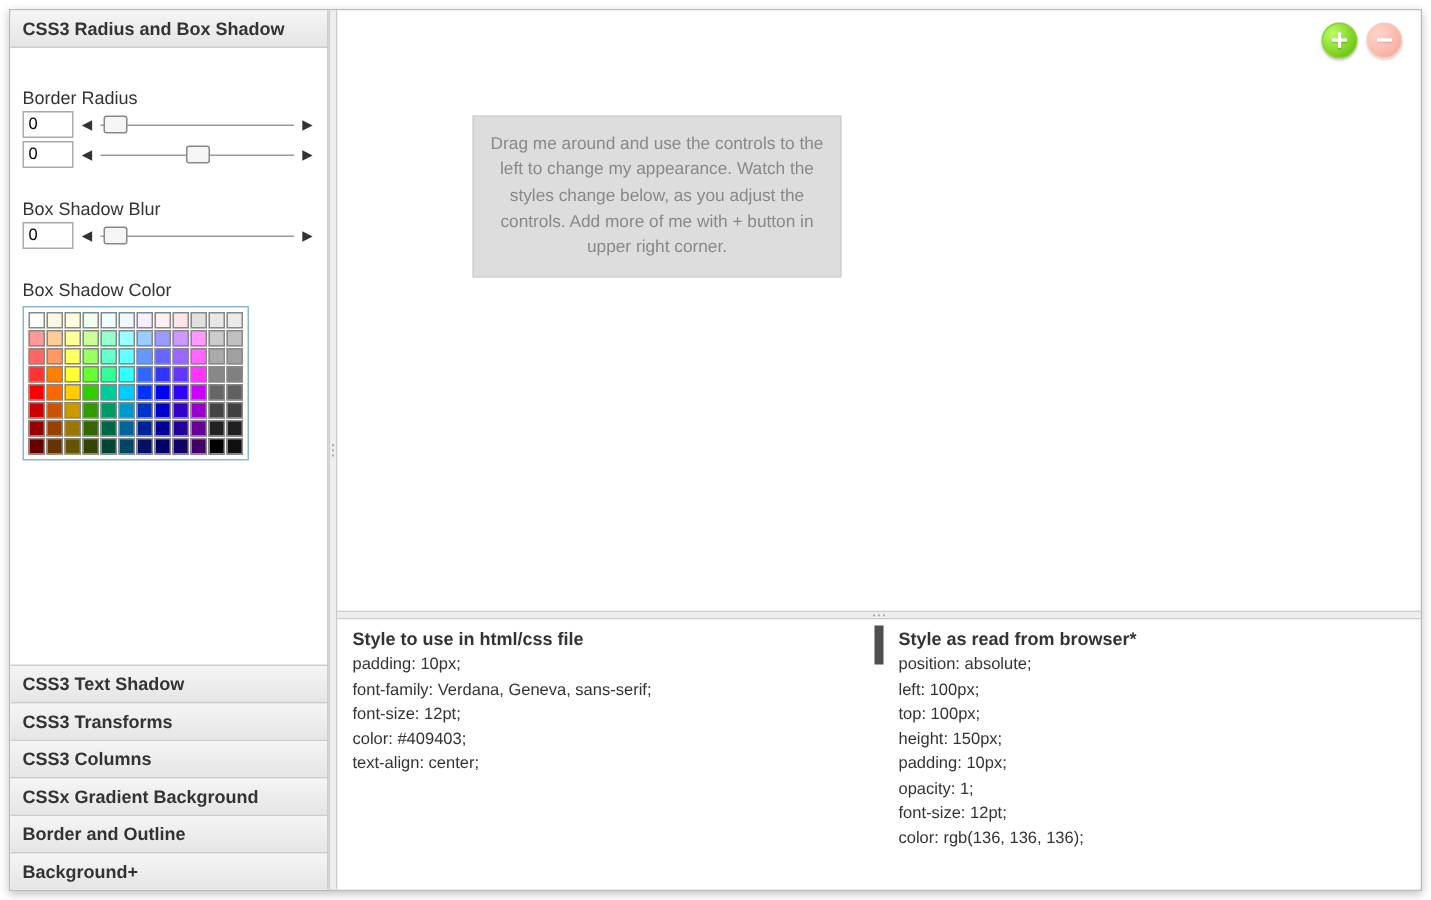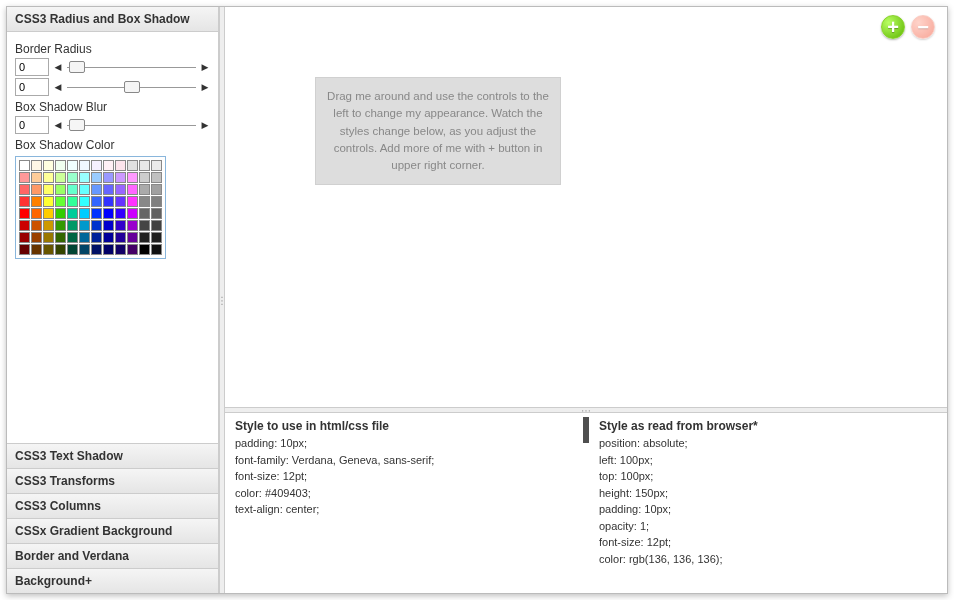--- a/index.html
+++ b/index.html
@@ -39,21 +39,21 @@
     cursor: pointer;
   }
   .accordion-body {
     background: #fff;
     padding: 6px 8px 10px;
     flex: 1;
     overflow: auto;
   }
   .ctrl-label {
     font-size: 12px;
-    margin-top: 4px;
+    margin-top: 20px;
   }
   .ctrl-row {
     display: flex;
     align-items: center;
     margin-top: 2px;
     gap: 4px;
   }
   .numbox {
     width: 34px;
     height: 18px;
@@ -357,21 +357,21 @@
           <div class="swatch" style="background: rgb(68, 0, 102);"></div>
           <div class="swatch" style="background: rgb(0, 0, 0);"></div>
           <div class="swatch" style="background: rgb(16, 16, 16);"></div>
         </div>
     </div>
     <div class="accordion-stack" id="stack">
         <div class="accordion-head">CSS3 Text Shadow</div>
         <div class="accordion-head">CSS3 Transforms</div>
         <div class="accordion-head">CSS3 Columns</div>
         <div class="accordion-head">CSSx Gradient Background</div>
-        <div class="accordion-head">Border and Verdana</div>
+        <div class="accordion-head">Border and Outline</div>
         <div class="accordion-head">Background+</div>
       </div>
   </div>
 
   <div class="split-v"></div>
 
   <div class="main">
     <div class="stage">
       <div class="circle-btn btn-add">+</div>
       <div class="circle-btn btn-remove">−</div>

